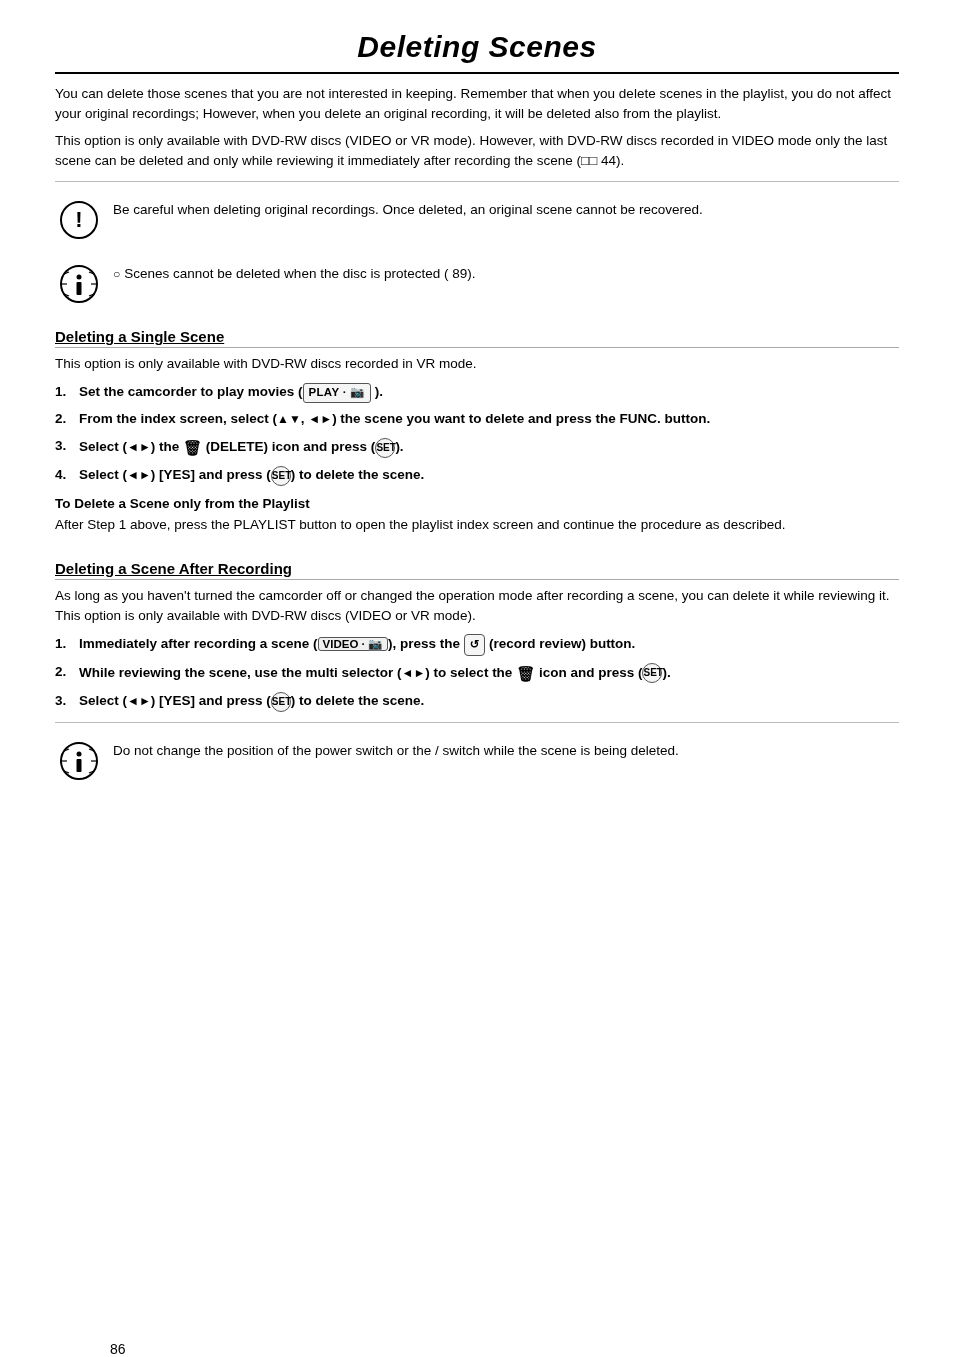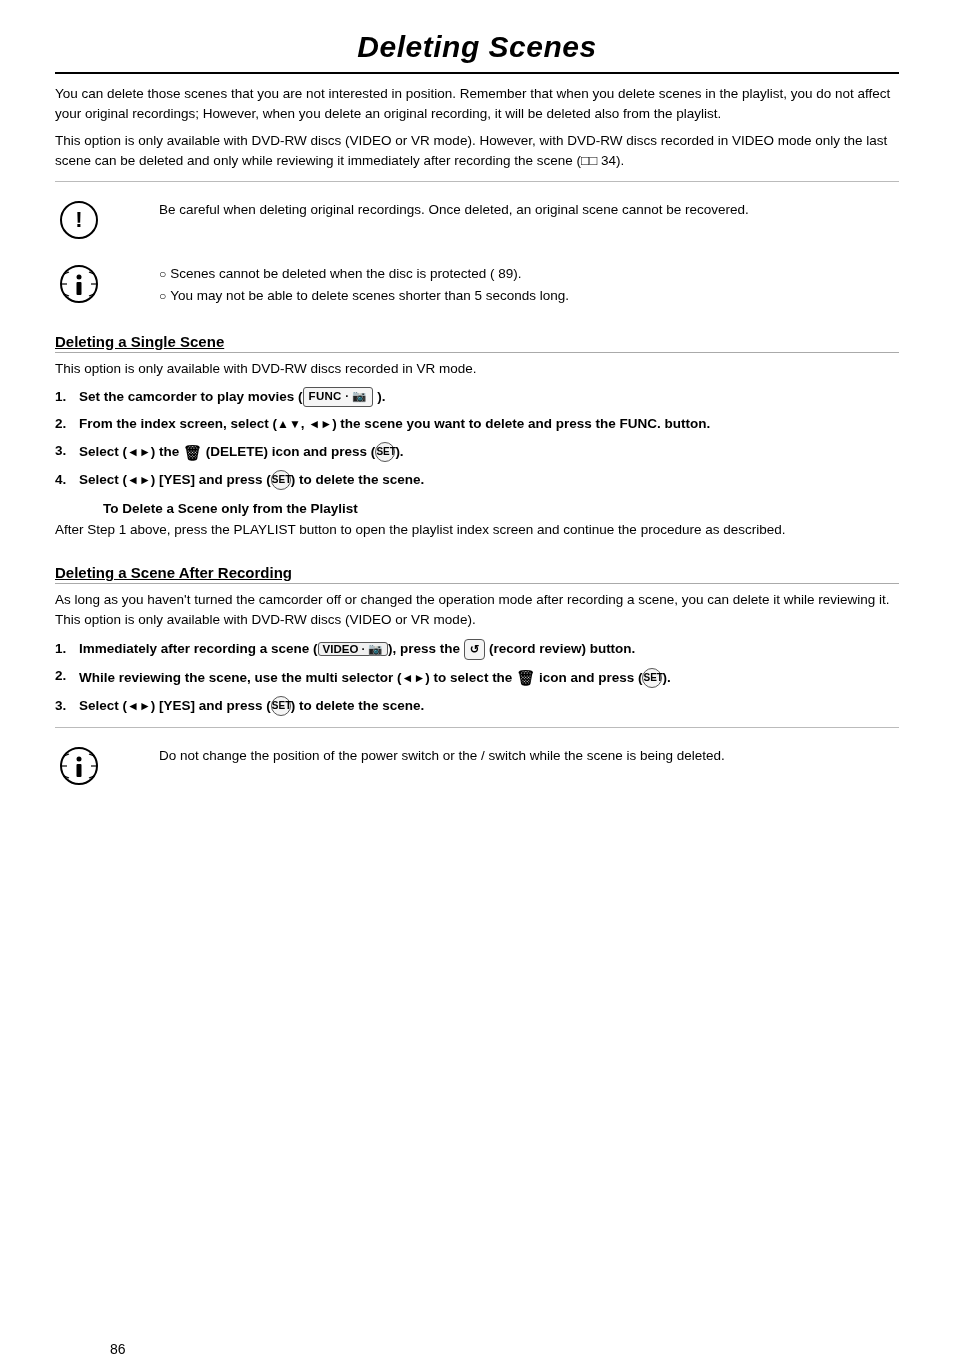--- a/index.html
+++ b/index.html
@@ -45,21 +45,20 @@
     .caution-icon {
       width: 40px;
       height: 40px;
     }
     .info-icon {
       width: 40px;
       height: 40px;
     }
     .notice-text {
       line-height: 1.5;
-      margin-left: 46px;
     }
     .notice-text p {
       margin-bottom: 2px;
     }
     .section-title {
       font-size: 15px;
       font-weight: bold;
       text-decoration: underline;
       margin-top: 18px;
       margin-bottom: 6px;
@@ -86,21 +85,20 @@
       left: 0;
       font-weight: bold;
     }
     .step-content {
       font-weight: bold;
     }
     .sub-section-title {
       font-weight: bold;
       margin-top: 10px;
       margin-bottom: 4px;
-      margin-left: 48px;
     }
     .sub-section-text {
       line-height: 1.5;
       margin-bottom: 24px;
     }
     
     .btn-badge {
       display: inline-block;
       border: 1.5px solid #555;
       border-radius: 3px;
@@ -173,22 +171,22 @@
     .bold { font-weight: bold; }
   </style>
 </head>
 <body>
 
 <div class="page-wrapper">
 
   <h1 class="page-title">Deleting Scenes</h1>
   <hr class="title-rule">
 
-  <p class="intro-text">You can delete those scenes that you are not interested in position. Remember that when you delete scenes in the playlist, you do not affect your original recordings; However, when you delete an original recording, it will be deleted also from the playlist.</p>
-  <p class="intro-text">This option is only available with DVD-RW discs (VIDEO or VR mode). However, with DVD-RW discs recorded in VIDEO mode only the last scene can be deleted and only while reviewing it immediately after recording the scene (□□ 34).</p>
+  <p class="intro-text">You can delete those scenes that you are not interested in keeping. Remember that when you delete scenes in the playlist, you do not affect your original recordings; However, when you delete an original recording, it will be deleted also from the playlist.</p>
+  <p class="intro-text">This option is only available with DVD-RW discs (VIDEO or VR mode). However, with DVD-RW discs recorded in VIDEO mode only the last scene can be deleted and only while reviewing it immediately after recording the scene (□□ 44).</p>
 
   <hr class="separator-line">
 
   <div class="notice-box">
     <div class="icon-wrap">
       <svg class="caution-icon" viewBox="0 0 40 40">
         <circle cx="20" cy="20" r="18" fill="none" stroke="#000" stroke-width="2"></circle>
         <text x="20" y="27" text-anchor="middle" font-size="22" font-weight="bold" fill="#000">!</text>
       </svg>
     </div>
@@ -207,32 +205,31 @@
         <line x1="5" y1="10" x2="10" y2="8" stroke="#000" stroke-width="1.2"></line>
         <line x1="3" y1="20" x2="8" y2="20" stroke="#000" stroke-width="1.2"></line>
         <line x1="5" y1="30" x2="10" y2="32" stroke="#000" stroke-width="1.2"></line>
         <line x1="35" y1="10" x2="30" y2="8" stroke="#000" stroke-width="1.2"></line>
         <line x1="37" y1="20" x2="32" y2="20" stroke="#000" stroke-width="1.2"></line>
         <line x1="35" y1="30" x2="30" y2="32" stroke="#000" stroke-width="1.2"></line>
       </svg>
     </div>
     <div class="notice-text">
       <p><span class="circle-marker">○</span><span>Scenes cannot be deleted when the disc is protected (  89).</span></p>
-      <p><span class="circle-marker">○</span><span>You may not be able to delete scenes shorter than 5 seconds long.</span></p>
     </div>
   </div>
 
   <h2 class="section-title">Deleting a Single Scene</h2>
   <p class="section-intro">This option is only available with DVD-RW discs recorded in VR mode.</p>
 
   <ol class="step-list">
     <li>
       <span class="step-num bold">1.</span>
       <span class="step-content">
-        Set the camcorder to play movies (<span class="btn-badge">FUNC · 📷</span>&nbsp;).
+        Set the camcorder to play movies (<span class="btn-badge">PLAY · 📷</span>&nbsp;).
       </span>
     </li>
     <li>
       <span class="step-num bold">2.</span>
       <span class="step-content">
         From the index screen, select (<span class="arrow-sym">▲▼</span>, <span class="arrow-sym">◄►</span>) the scene you want to delete and press the <span>FUNC.</span> button.
       </span>
     </li>
     <li>
       <span class="step-num bold">3.</span>

